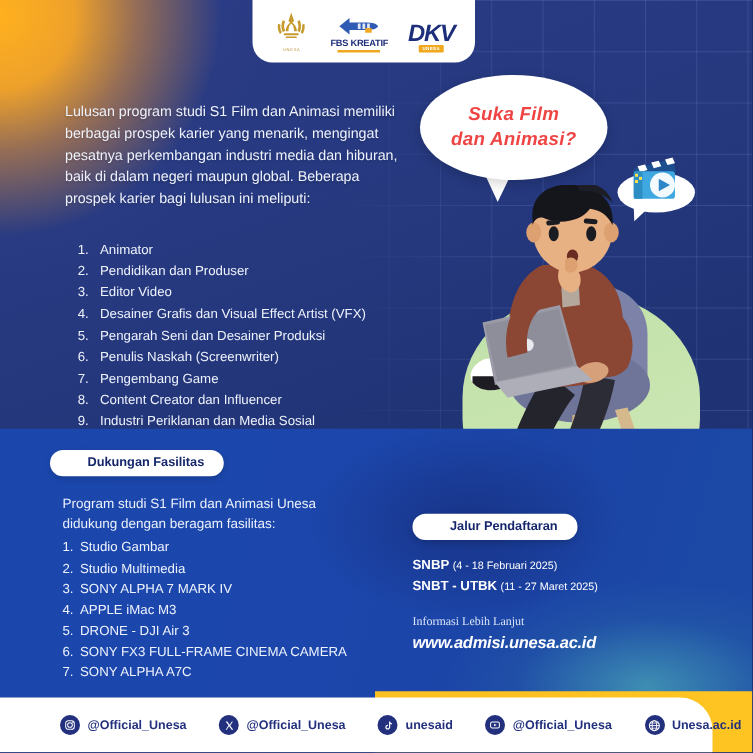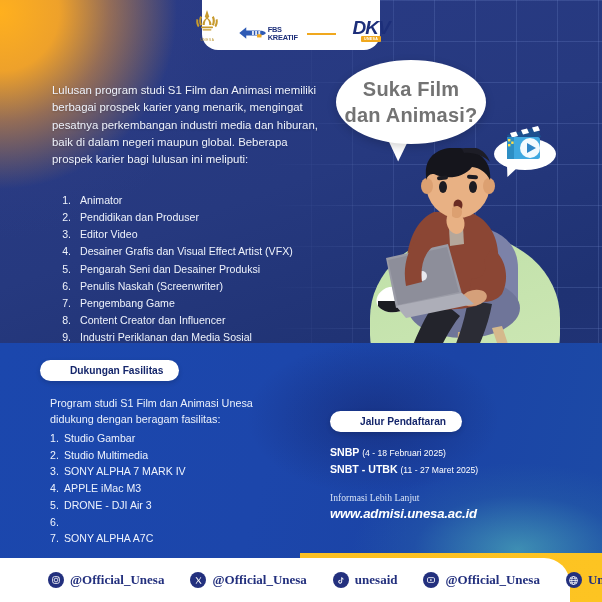--- a/index.html
+++ b/index.html
@@ -31,21 +31,21 @@
   
   .logo-card {
     position:absolute; left:202px; top:-16px; width:178px; height:66px;
     background:#ffffff; border-radius:0 0 16px 16px;
     display:flex; align-items:flex-end; justify-content:center; gap:16px;
     padding-bottom:8px;
   }
   .logo { display:flex; flex-direction:column; align-items:center; }
   .logo-unesa-mark { width:30px; height:30px; }
   .logo-unesa-txt { font-size:3.2px; letter-spacing:0.6px; color:#b8922a; margin-top:1px; }
-  .logo-fbs { display:flex; flex-direction:row; align-items:center; }
+  .logo-fbs { display:flex; flex-direction:column; align-items:center; }
   .fbs-hand { width:34px; height:18px; }
   .fbs-word { font-size:7.4px; font-weight:bold; color:#1d2f7a; letter-spacing:-0.2px; line-height:1; margin-top:1px;}
   .fbs-bar { width:34px; height:2.5px; background:#f0a81e; margin-top:1.5px; }
   .logo-dkv { display:flex; flex-direction:column; align-items:center; }
   .dkv-word { font-size:19px; font-weight:bold; font-style:italic; color:#1d2f7a; letter-spacing:-1px; line-height:0.95; }
   .dkv-sub { background:#f0a81e; color:#ffffff; font-size:3.6px; font-weight:bold; padding:1px 3px; border-radius:1px; margin-top:-1px; letter-spacing:0.3px;}
 
   
   .intro {
     position:absolute; left:52px; top:82px; width:272px;
@@ -61,22 +61,22 @@
   .career-list li .num { width:28px; text-align:right; padding-right:9px; flex:0 0 28px; }
 
   
   .bubble {
     position:absolute; left:336px; top:60px; width:150px; height:84px;
     background:#ffffff; border-radius:50%;
     display:flex; flex-direction:column; align-items:center; justify-content:center;
     box-shadow:0 3px 10px rgba(0,0,0,0.18);
   }
   .bubble span {
-    color:#737373; font-weight:bold; font-size:20px; line-height:1.32;
-    letter-spacing:0.2px; text-align:center;
+    color:#ef4444; font-weight:bold; font-size:15px; line-height:1.32;
+    letter-spacing:0.2px; text-align:center;font-style:italic;
   }
   .bubble-tail {
     position:absolute; left:387px; top:131px; width:0; height:0;
     border-left:9px solid transparent; border-right:20px solid transparent;
     border-top:30px solid #ffffff;
     transform:rotate(-8deg);
   }
 
   
   .clap-bubble {
@@ -156,21 +156,21 @@
     position:absolute; left:0; top:558px; width:570px; height:44px;
     background:#ffffff; border-radius:0 26px 0 0;
     display:flex; align-items:center; padding-left:48px; gap:26px;
   }
   .social { display:flex; align-items:center; gap:6px; }
   .social .icon {
     width:16px; height:16px; border-radius:50%;
     background:#23307e; display:flex; align-items:center; justify-content:center;
     flex:0 0 16px;
   }
-  .social .handle { color:#23307e; font-size:13px; font-weight:bold; white-space:nowrap;font-family:Liberation Serif, serif; }
+  .social .handle { color:#23307e; font-size:10px; font-weight:bold; white-space:nowrap; }
 </style>
 </head>
 <body>
 
 <div id="poster">
 
   <div class="grid-pattern"></div>
 
   <div class="logo-card">
     <div class="logo">
@@ -353,20 +353,21 @@
     <li>
         <span class="num">4.</span>
         <span>APPLE iMac M3</span>
       </li>
     <li>
         <span class="num">5.</span>
         <span>DRONE - DJI Air 3</span>
       </li>
     <li>
         <span class="num">6.</span>
+        <span>SONY FX3 FULL-FRAME CINEMA CAMERA</span>
       </li>
     <li>
         <span class="num">7.</span>
         <span>SONY ALPHA A7C</span>
       </li>
   </ul>
 
   <div class="badge" id="badge-jalur">Jalur Pendaftaran</div>
 
   <div class="jalur-lines">

